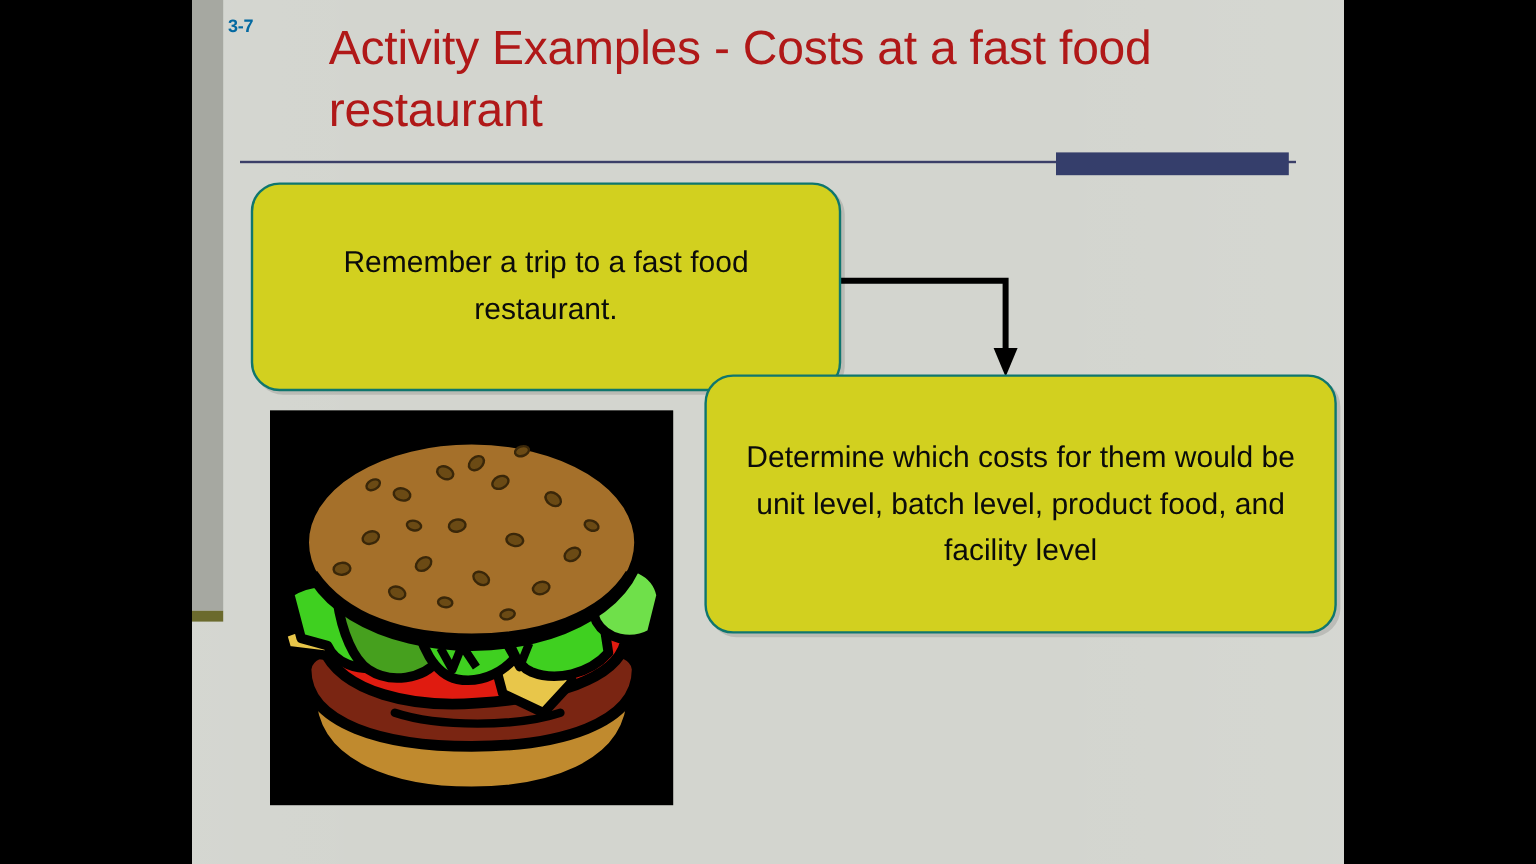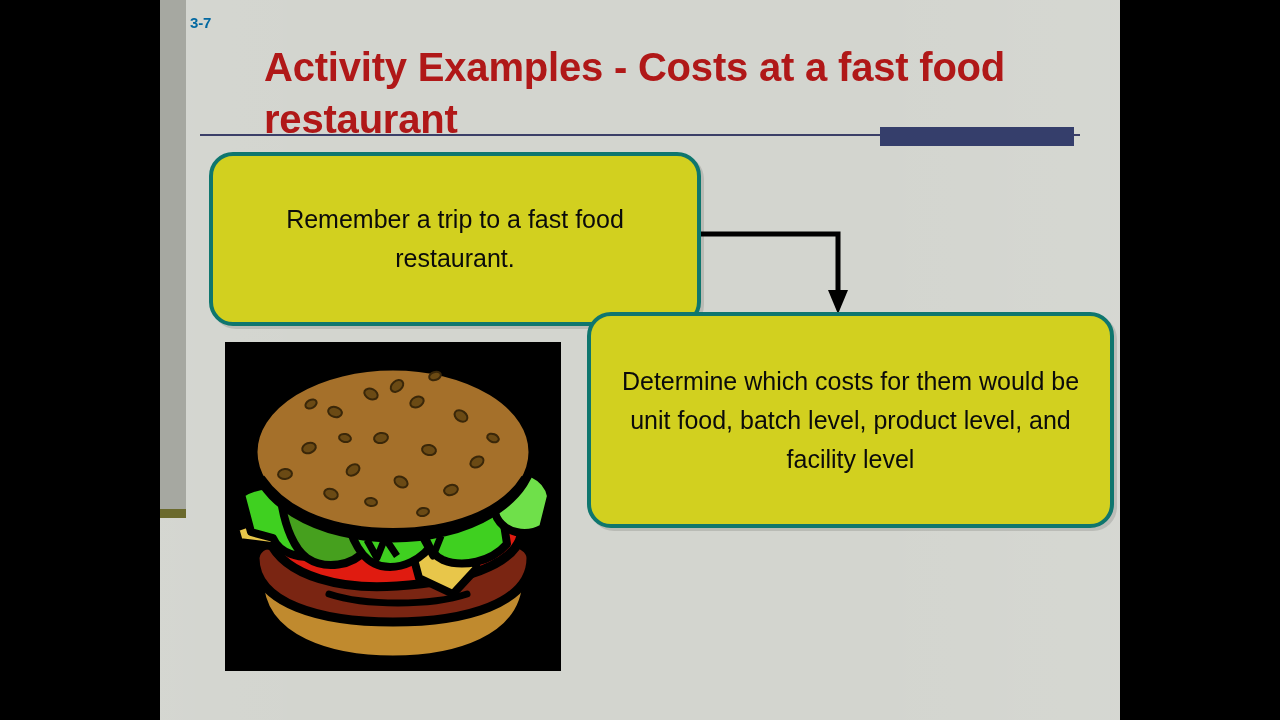--- a/index.html
+++ b/index.html
@@ -70,29 +70,28 @@
     top: 14px;
     font-size: 15px;
     font-weight: bold;
     color: #0369a1;
     letter-spacing: -0.2px;
   }
 
   
   #title {
     position: absolute;
-    left: 104px;
+    left: 114px;
     top: 14px;
     width: 820px;
     font-size: 40px;
     line-height: 52px;
     color: #b01818;
-    font-weight: bold;
+    font-weight: normal;
     letter-spacing: -0.2px;
-    margin-top: 27px;
   }
 
   
   #title-rule {
     position: absolute;
     left: 40px;
     top: 134px;
     width: 880px;
     height: 2px;
     background: #3b3f68;
@@ -104,21 +103,21 @@
     width: 194px;
     height: 19px;
     background: #343d६b;
     background: #353e6b;
   }
 
   
   .callout {
     position: absolute;
     background: #d2d01f;
-    border: 4px solid #0f766e;
+    border: 2px solid #0f766e;
     border-radius: 24px;
     box-sizing: border-box;
     display: flex;
     align-items: center;
     justify-content: center;
     text-align: center;
     color: #0b0b0b;
     box-shadow: 3px 3px 0 rgba(0,0,0,0.12);
   }
   .callout-text {
@@ -203,21 +202,21 @@
         <path d="M 2 6 L 148 6 L 148 66" fill="none" stroke="#000000" stroke-width="5" stroke-linecap="butt" stroke-linejoin="miter"></path>
         <path d="M 148 86 L 138 62 L 158 62 Z" fill="#000000"></path>
       </svg>
     </div>
 
     <div class="callout" id="callout-1">
       <div class="callout-text">Remember a trip to a fast food restaurant.</div>
     </div>
 
     <div class="callout" id="callout-2">
-      <div class="callout-text">Determine which costs for them would be unit food, batch level, product level, and facility level</div>
+      <div class="callout-text">Determine which costs for them would be unit level, batch level, product food, and facility level</div>
     </div>
 
     <div id="burger-figure">
       <svg viewBox="0 0 336 329" xmlns="http://www.w3.org/2000/svg">
         <rect x="0" y="0" width="336" height="329" fill="#000000"></rect>
 
         <path d="M34 236 C34 300 110 318 168 318 C226 318 302 300 302 236
                  C302 214 262 206 168 206 C74 206 34 214 34 236 Z" fill="#c08a2e" stroke="#000000" stroke-width="9"></path>
 
         <path d="M30 216 C30 262 96 280 168 280 C240 280 306 262 306 216

